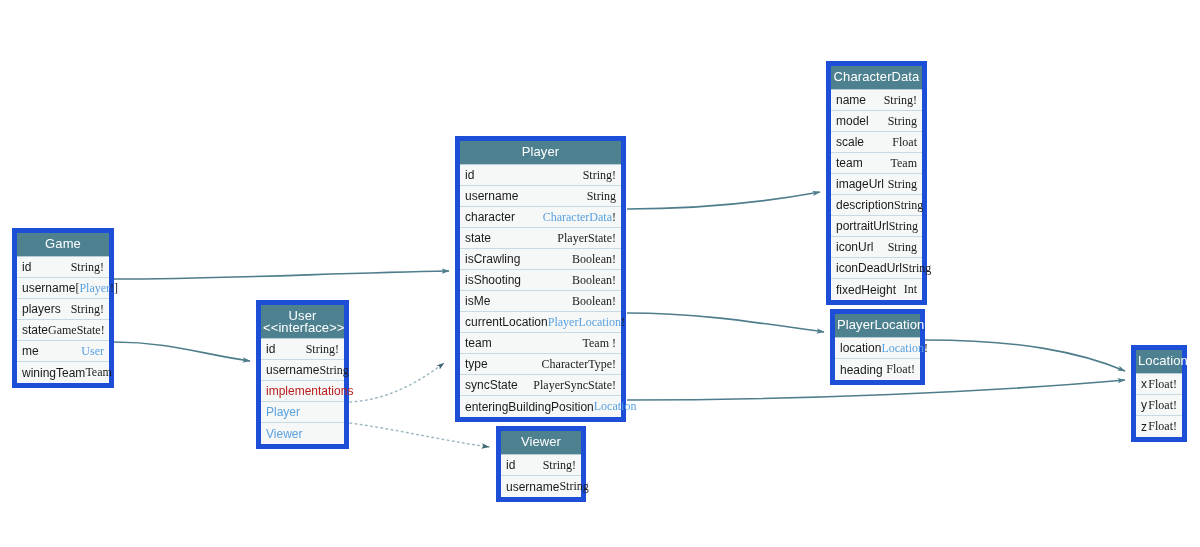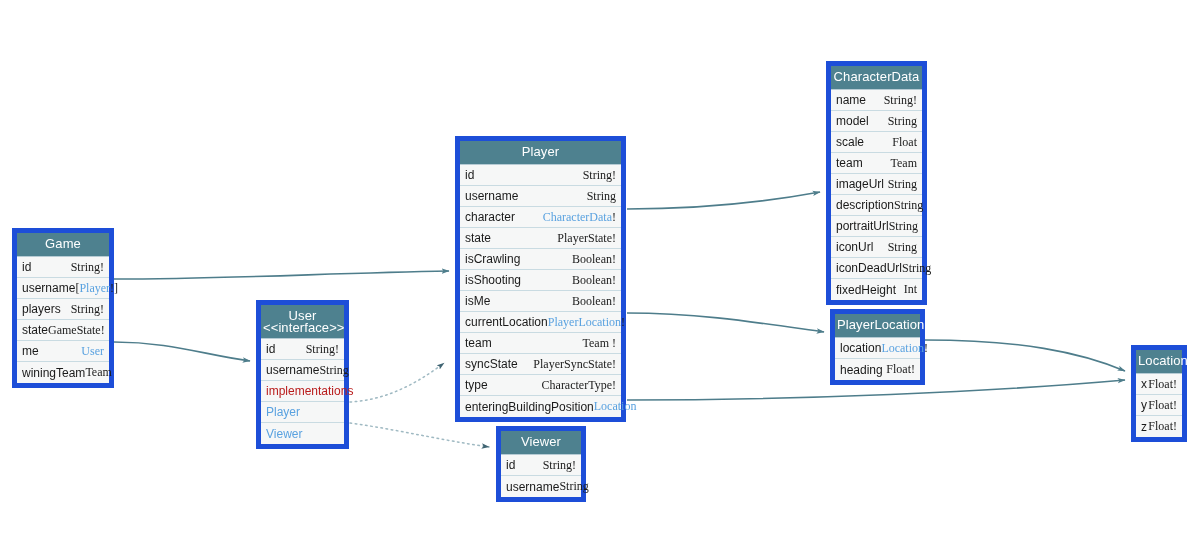--- a/index.html
+++ b/index.html
@@ -183,28 +183,28 @@
         </div>
         <div class="row">
           <span class="fname">currentLocation</span>
           <span class="ftype"><span class="link">PlayerLocation</span><span class="plain">!</span></span>
         </div>
         <div class="row">
           <span class="fname">team</span>
           <span class="ftype">Team !</span>
         </div>
         <div class="row">
+          <span class="fname">type</span>
+          <span class="ftype">CharacterType!</span>
+        </div>
+        <div class="row">
           <span class="fname">syncState</span>
           <span class="ftype">PlayerSyncState!</span>
         </div>
         <div class="row">
-          <span class="fname">type</span>
-          <span class="ftype">CharacterType!</span>
-        </div>
-        <div class="row">
           <span class="fname">enteringBuildingPosition</span>
           <span class="ftype"><span class="link">Location</span></span>
         </div>
       </div>
       <div class="entity" style="left: 496px; top: 426px; width: 90px;">
         <div class="entity-header"><span>Viewer</span></div>
         <div class="row">
           <span class="fname">id</span>
           <span class="ftype">String!</span>
         </div>

